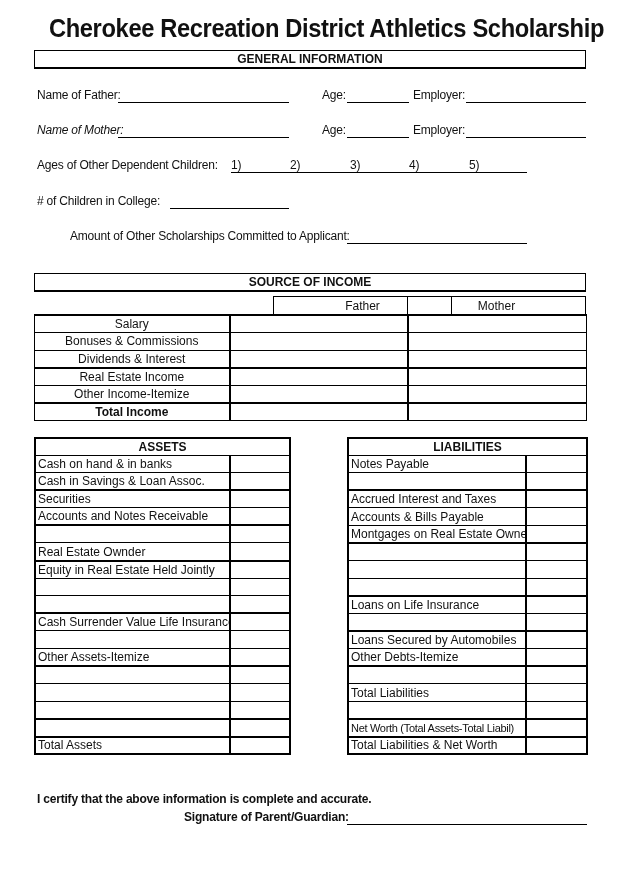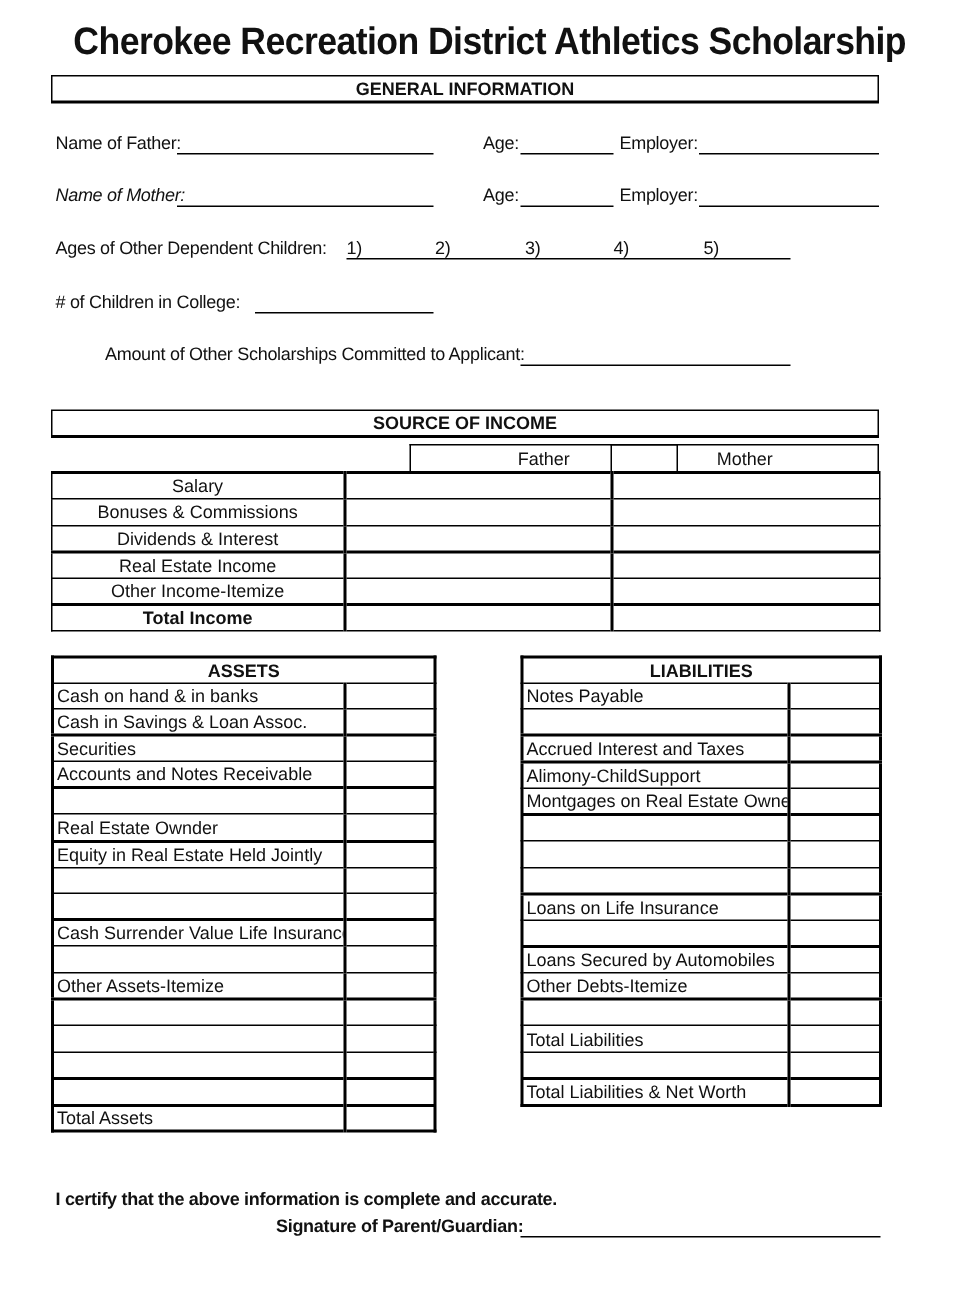--- a/index.html
+++ b/index.html
@@ -208,22 +208,22 @@
         <td class="val in"><input style=""></td>
       </tr>
   <tr>
         <td></td>
         <td class="val in"><input style=""></td>
       </tr>
   <tr class="thick">
         <td>Accrued Interest and Taxes</td>
         <td class="val in"><input style=""></td>
       </tr>
-  <tr class="thick">
-        <td>Alimony-ChildSupport</td>
+  <tr>
+        <td>Accounts &amp; Bills Payable</td>
         <td class="val in"><input style=""></td>
       </tr>
   <tr>
         <td>Montgages on Real Estate Owned</td>
         <td class="val in"><input style=""></td>
       </tr>
   <tr class="thick">
         <td></td>
         <td class="val in"><input style=""></td>
       </tr>
@@ -254,20 +254,24 @@
   <tr class="thick">
         <td></td>
         <td class="val in"><input style=""></td>
       </tr>
   <tr>
         <td>Total Liabilities</td>
         <td class="val in"><input style=""></td>
       </tr>
   <tr>
         <td></td>
+        <td class="val in"><input style=""></td>
+      </tr>
+  <tr class="thick">
+        <td class="small">Net Worth (Total Assets-Total Liabil)</td>
         <td class="val in"><input style=""></td>
       </tr>
   <tr class="thick">
         <td>Total Liabilities &amp; Net Worth</td>
         <td class="val in"><input style=""></td>
       </tr>
 </tbody>
   </table>
 
 <div class="abs cert">I certify that the above information is complete and accurate.</div>

